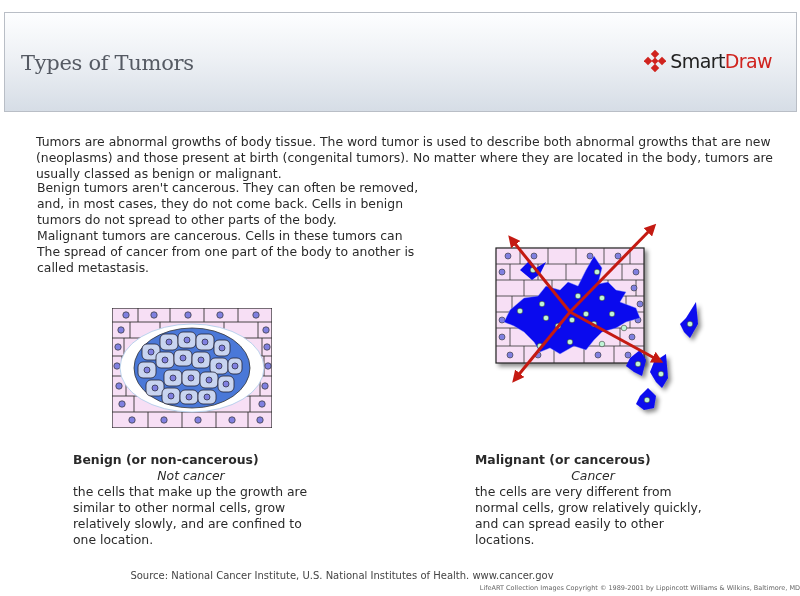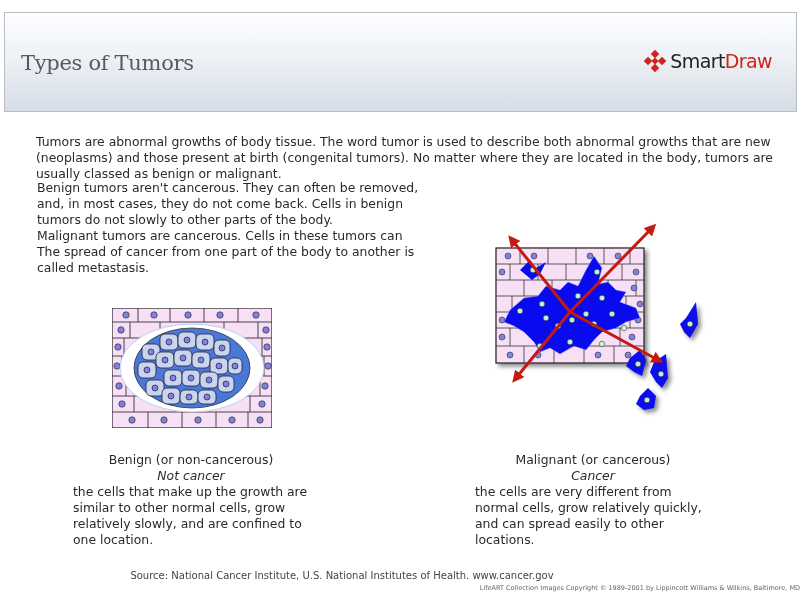--- a/index.html
+++ b/index.html
@@ -27,21 +27,21 @@
   }
   .summary {
     position: absolute; left: 37px; top: 180px; width: 390px;
     font-size: 12.4px; line-height: 16px; color: #2a2a2a;
   }
 
   .benign-img { position: absolute; left: 112px; top: 308px; width: 160px; height: 120px; }
   .malig-img { position: absolute; left: 490px; top: 210px; width: 220px; height: 210px; }
 
   .caption { position: absolute; font-size: 12.4px; line-height: 16px; color: #2a2a2a; }
-  .caption .heading { font-weight: normal; text-align: center; }
+  .caption .heading { font-weight: bold; text-align: left; }
   .caption .sub { font-style: italic; text-align: center; }
   .caption.benign { left: 73px; top: 452px; width: 250px; }
   .caption.benign .heading, .caption.benign .sub { width: 236px; }
   .caption.malig { left: 475px; top: 452px; width: 250px; }
   .caption.malig .heading, .caption.malig .sub { width: 236px; }
 
   .source {
     position: absolute; left: 0; top: 570px; width: 684px; text-align: center;
     font-size: 10px; color: #444;
   }
@@ -68,21 +68,21 @@
     <span class="smart">Smart</span>
       <span class="draw">Draw</span>
   </div>
 </div>
 
 <div class="intro">Tumors are abnormal growths of body tissue.  The word tumor is used to describe both abnormal growths that are new (neoplasms) and those present at birth (congenital tumors). No matter where they are located in the body, tumors are usually classed as benign or malignant.</div>
 
 <div class="summary">
   <div>Benign tumors aren't cancerous. They can often be removed,</div>
   <div>and, in most cases, they do not come back. Cells in benign</div>
-  <div>tumors do not slowly to other parts of the body.</div>
+  <div>tumors do not spread to other parts of the body.</div>
   <div>Malignant tumors are cancerous. Cells in these tumors can</div>
   <div>The spread of cancer from one part of the body to another is</div>
   <div>called metastasis.</div>
 </div>
 
 <svg class="benign-img" viewBox="0 0 160 120">
   <defs>
     <filter id="sh1" x="-10%" y="-10%" width="130%" height="130%">
       <feDropShadow dx="3" dy="3" stdDeviation="2" flood-color="#000" flood-opacity="0.45"></feDropShadow>
     </filter>

